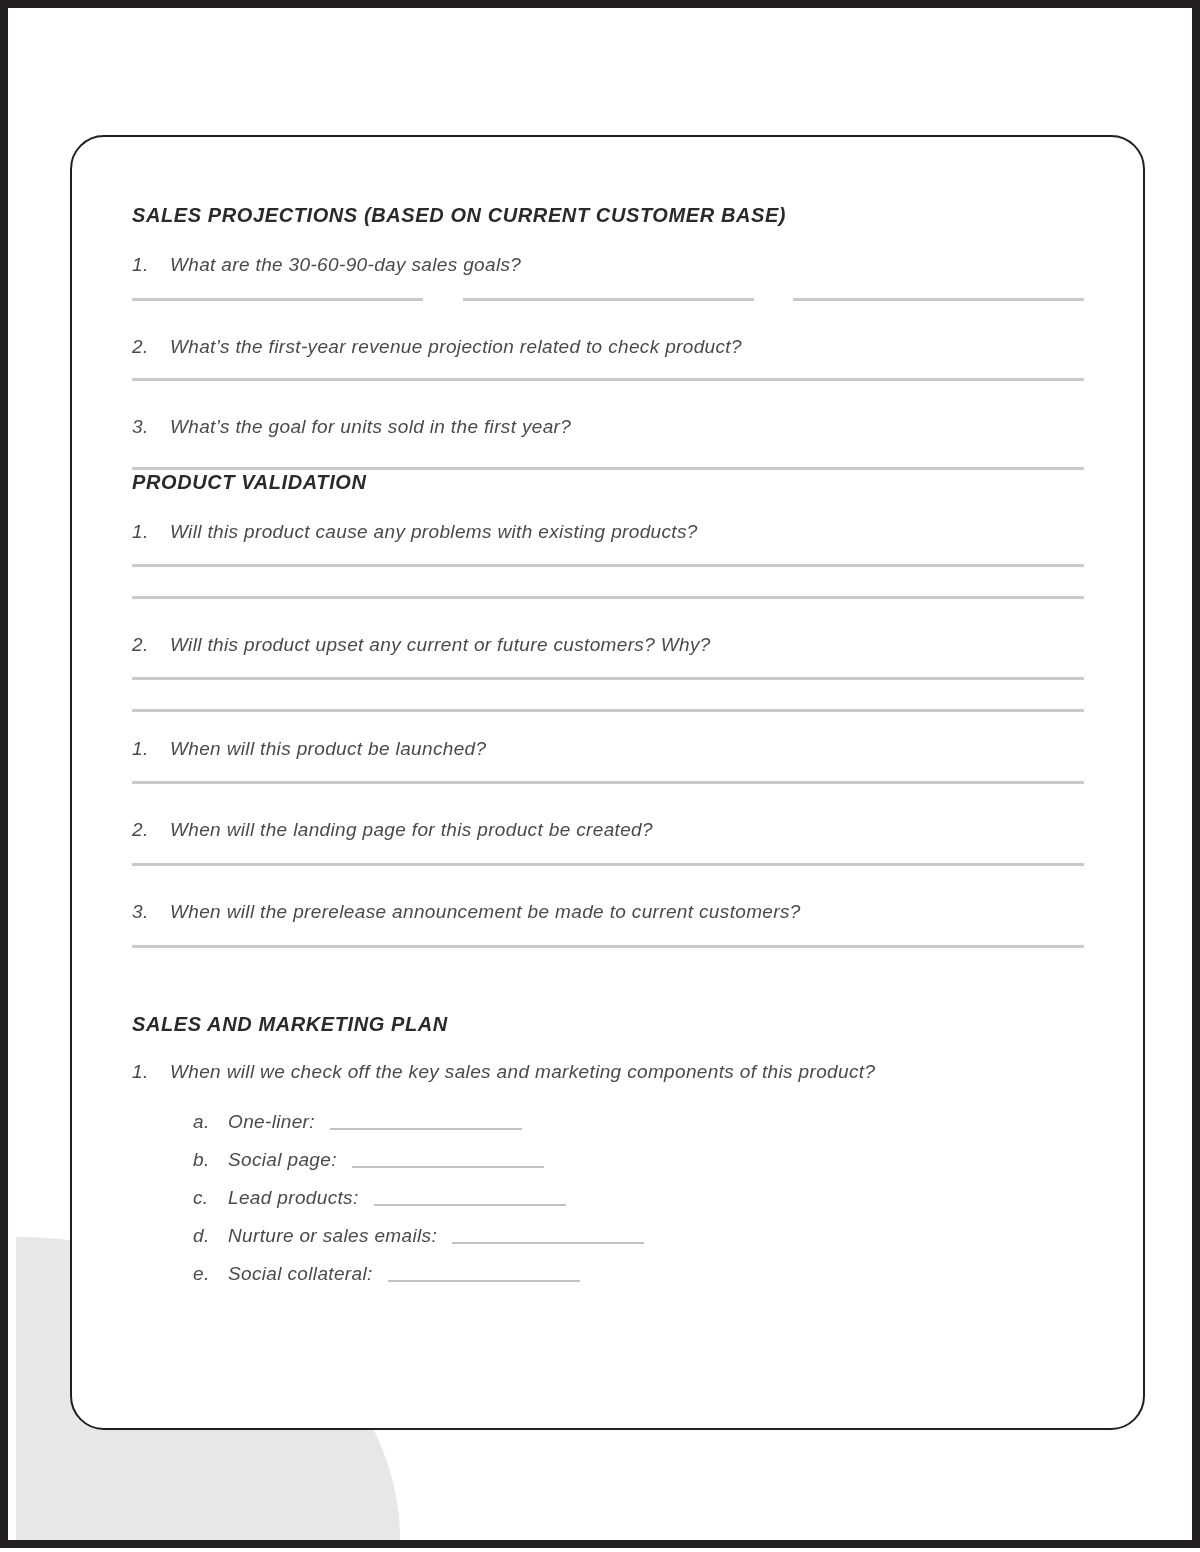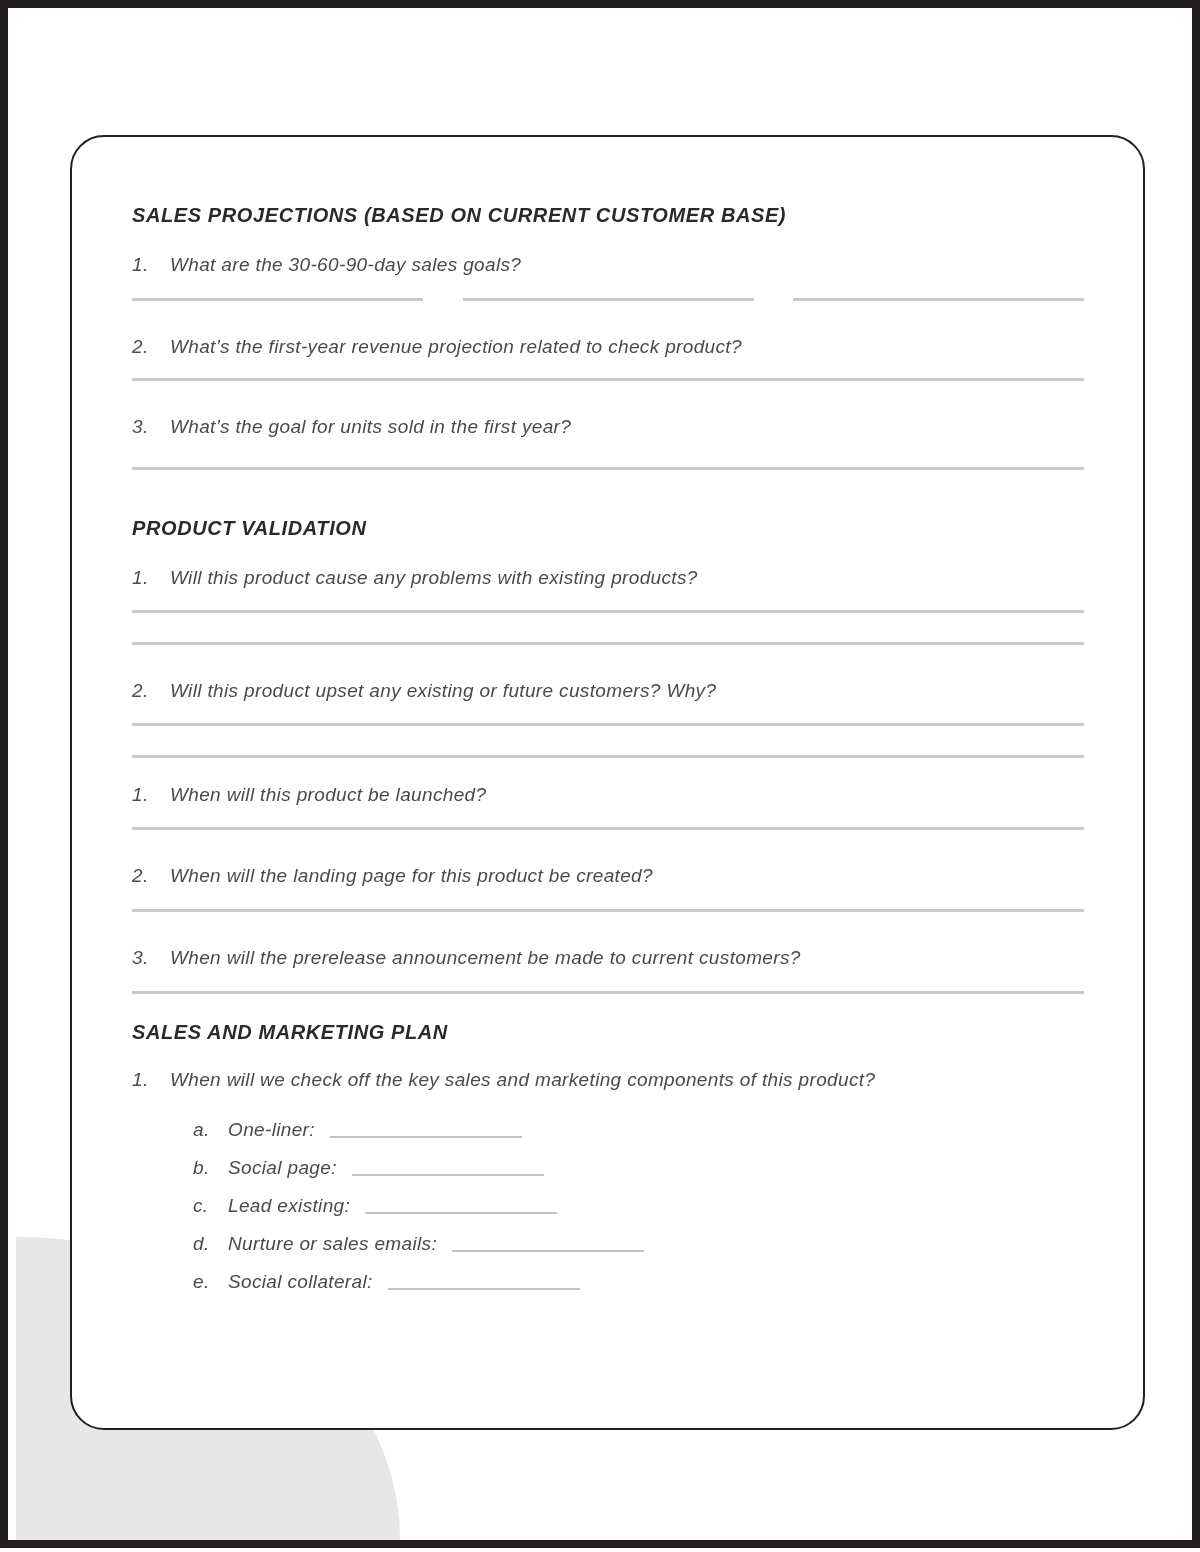--- a/index.html
+++ b/index.html
@@ -112,32 +112,32 @@
       <div class="answer-line" style="margin-top:19px"></div>
 
       <div class="q-row" style="margin-top:34px">
         <span class="q-num">3.</span>
         <span class="q-text">What’s the goal for units sold in the first year?</span>
       </div>
       <div class="answer-line" style="margin-top:28px"></div>
     </div>
 
     <div>
-      <h2 class="section-title" style="margin-top:46px">PRODUCT VALIDATION</h2>
+      <h2 class="section-title" style="">PRODUCT VALIDATION</h2>
 
       <div class="q-row" style="margin-top:26px">
         <span class="q-num">1.</span>
         <span class="q-text">Will this product cause any problems with existing products?</span>
       </div>
       <div class="answer-line" style="margin-top:20px"></div>
       <div class="answer-line" style="margin-top:29px"></div>
 
       <div class="q-row" style="margin-top:34px">
         <span class="q-num">2.</span>
-        <span class="q-text">Will this product upset any existing or future customers? Why?</span>
+        <span class="q-text">Will this product upset any current or future customers? Why?</span>
       </div>
       <div class="answer-line" style="margin-top:20px"></div>
       <div class="answer-line" style="margin-top:29px"></div>
     </div>
 
     <div>
 
       <div class="q-row" style="margin-top:25px">
         <span class="q-num">1.</span>
         <span class="q-text">When will this product be launched?</span>
@@ -151,40 +151,40 @@
       <div class="answer-line" style="margin-top:21px"></div>
 
       <div class="q-row" style="margin-top:34px">
         <span class="q-num">3.</span>
         <span class="q-text">When will the prerelease announcement be made to current customers?</span>
       </div>
       <div class="answer-line" style="margin-top:21px"></div>
     </div>
 
     <div>
-      <h2 class="section-title" style="margin-top:26px">SALES AND MARKETING PLAN</h2>
+      <h2 class="section-title" style="margin-top:64px">SALES AND MARKETING PLAN</h2>
 
       <div class="q-row" style="margin-top:24px">
         <span class="q-num">1.</span>
         <span class="q-text">When will we check off the key sales and marketing components of this product?</span>
       </div>
 
       <div class="sub-row" style="margin-top:26px">
         <span class="sub-letter">a.</span>
         <span class="sub-label">One-liner:</span>
         <span class="sub-line"></span>
       </div>
       <div class="sub-row" style="margin-top:14px">
         <span class="sub-letter">b.</span>
         <span class="sub-label">Social page:</span>
         <span class="sub-line"></span>
       </div>
       <div class="sub-row" style="margin-top:14px">
         <span class="sub-letter">c.</span>
-        <span class="sub-label">Lead existing:</span>
+        <span class="sub-label">Lead products:</span>
         <span class="sub-line"></span>
       </div>
       <div class="sub-row" style="margin-top:14px">
         <span class="sub-letter">d.</span>
         <span class="sub-label">Nurture or sales emails:</span>
         <span class="sub-line"></span>
       </div>
       <div class="sub-row" style="margin-top:14px">
         <span class="sub-letter">e.</span>
         <span class="sub-label">Social collateral:</span>

